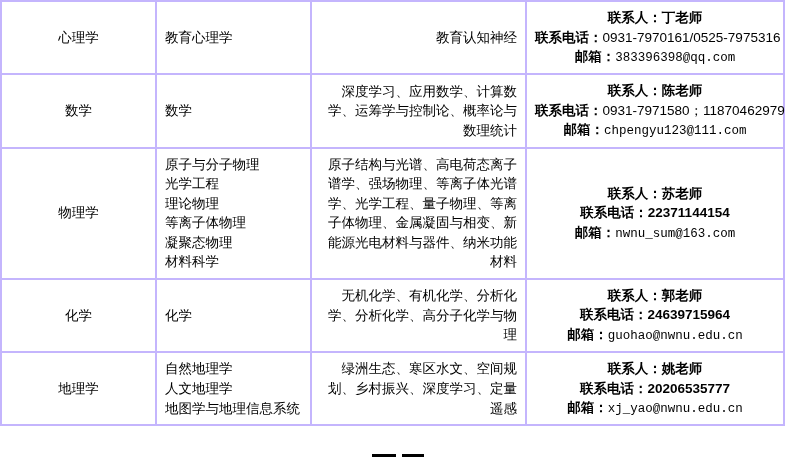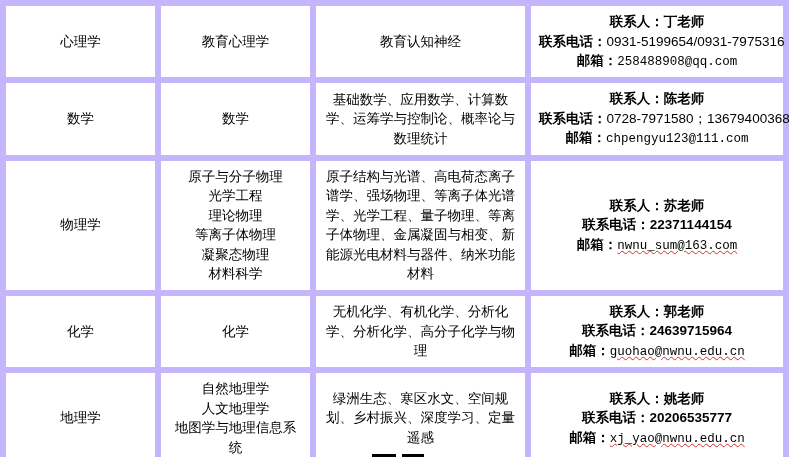--- a/index.html
+++ b/index.html
@@ -21,62 +21,61 @@
     box-sizing: border-box;
   }
   table.grid {
     border-collapse: collapse;
     table-layout: fixed;
     width: 783px;
     margin: 0;
     border: 1px solid #000000;
   }
   table.grid td {
-    border: 6px solid #c4b5fd;
+    border: 2px solid #c4b5fd;
     padding: 6px 8px;
     vertical-align: middle;
     font-size: 13.5px;
     line-height: 1.45;
   }
   col.c1 { width: 155px; }
   col.c2 { width: 155px; }
   col.c3 { width: 215px; }
   col.c4 { width: 258px; }
 
   .cell-center {
     text-align: center;
   }
   .multi-line {
-    text-align: center;
+    text-align: left;
     line-height: 1.5;
   }
   .contact {
     text-align: center;
     line-height: 1.6;
     font-size: 13px;
   }
   .contact .line {
     white-space: nowrap;
   }
   .contact .label {
     font-weight: bold;
   }
   .contact .mail-value {
     font-family: "Liberation Mono", "DejaVu Sans Mono", monospace;
     font-size: 12.5px;
   }
   .underline-red {
-    text-decoration: underline;
     text-decoration-color: #d03030;
     text-decoration-style: wavy;
     text-decoration-thickness: 1px;
     text-align: center;
   }
   .desc {
-    text-align: center;
+    text-align: right;
     line-height: 1.55;
     font-size: 13.5px;
   }
   .bottom-mark {
     position: absolute;
     left: 0;
     right: 0;
     bottom: 0;
     height: 8px;
   }
@@ -105,38 +104,38 @@
 
       <tr>
         <td class="cell-center">心理学</td>
         <td class="multi-line">教育心理学</td>
         <td class="desc">教育认知神经</td>
         <td class="contact">
           <div class="line">
             <span class="label">联系人：</span><span class="label">丁老师</span>
           </div>
           <div class="line">
-            <span class="label">联系电话：</span><span>0931-5199654/0931-7975316</span>
-          </div>
-          <div class="line">
-            <span class="label">邮箱：</span><span class="mail-value">258488908@qq.com</span>
+            <span class="label">联系电话：</span><span>0931-7970161/0525-7975316</span>
+          </div>
+          <div class="line">
+            <span class="label">邮箱：</span><span class="mail-value">383396398@qq.com</span>
           </div>
         </td>
       </tr>
 
       <tr>
         <td class="cell-center">数学</td>
         <td class="multi-line">数学</td>
-        <td class="desc">基础数学、应用数学、计算数学、运筹学与控制论、概率论与数理统计</td>
+        <td class="desc">深度学习、应用数学、计算数学、运筹学与控制论、概率论与数理统计</td>
         <td class="contact">
           <div class="line">
             <span class="label">联系人：</span><span class="label">陈老师</span>
           </div>
           <div class="line">
-            <span class="label">联系电话：</span><span>0728-7971580；13679400368</span>
+            <span class="label">联系电话：</span><span>0931-7971580；11870462979</span>
           </div>
           <div class="line">
             <span class="label">邮箱：</span><span class="mail-value">chpengyu123@111.com</span>
           </div>
         </td>
       </tr>
 
       <tr>
         <td class="cell-center">物理学</td>
         <td class="multi-line" style="white-space: pre-line;">原子与分子物理

